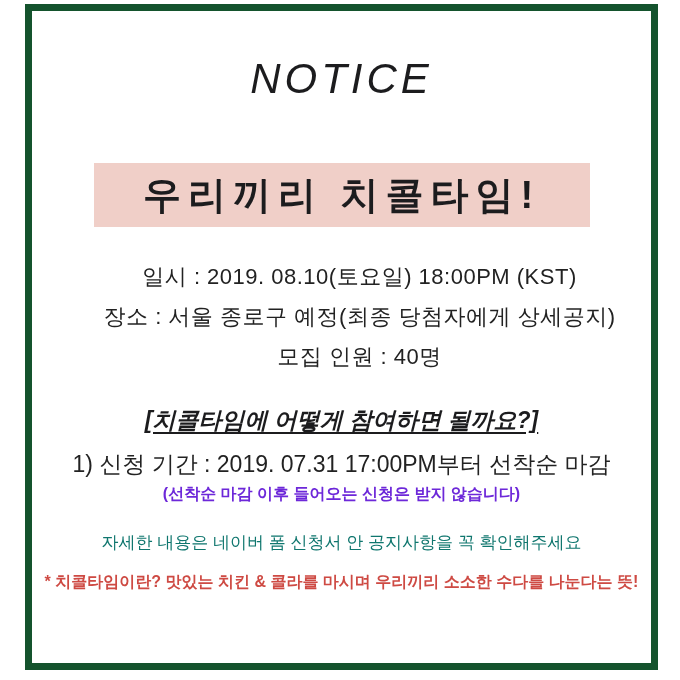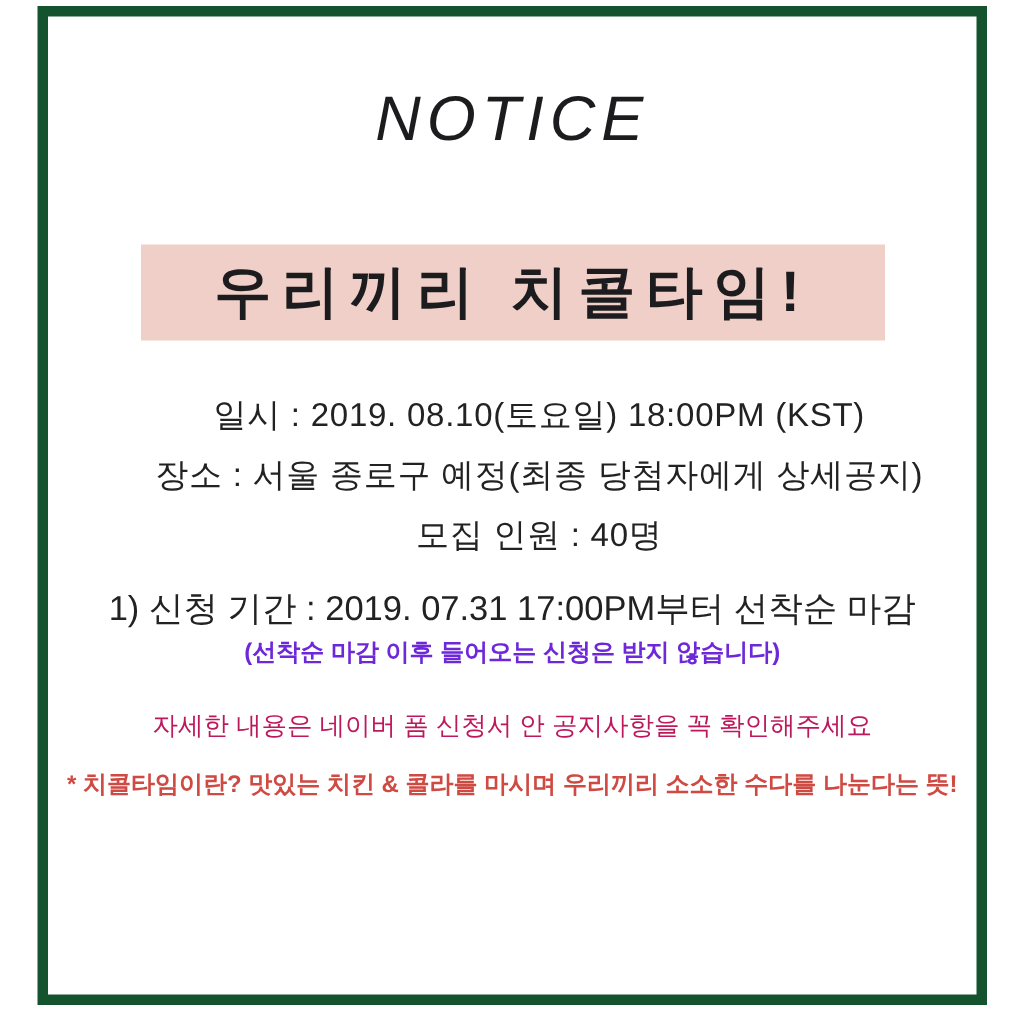--- a/index.html
+++ b/index.html
@@ -81,21 +81,21 @@
   .item2 {
     margin: 22px 0 0 0;
     font-size: 23px;
     line-height: 30px;
     color: #222222;
   }
   .footer-note {
     margin: 26px 0 0 0;
     font-size: 17px;
     font-weight: 500;
-    color: #be185d;
+    color: #0f766e;
   }
   .definition {
     margin: 18px 0 0 0;
     font-size: 16px;
     font-weight: bold;
     color: #CE4A43;
   }
 </style>
 </head>
 <body>
@@ -106,20 +106,21 @@
     <h1 class="notice-title">NOTICE</h1>
 
     <div class="event-banner">우리끼리 치콜타임!</div>
 
     <div class="details">
       <p>일시 : 2019. 08.10(토요일) 18:00PM (KST)</p>
       <p>장소 : 서울 종로구 예정(최종 당첨자에게 상세공지)</p>
       <p>모집 인원 : 40명</p>
     </div>
 
+    <p class="question">[치콜타임에 어떻게 참여하면 될까요?]</p>
 
     <p class="item1">1) 신청 기간 : 2019. 07.31 17:00PM부터 선착순 마감</p>
 
     <p class="item1-note">(선착순 마감 이후 들어오는 신청은 받지 않습니다)</p>
 
 
     <p class="footer-note">자세한 내용은 네이버 폼 신청서 안 공지사항을 꼭 확인해주세요</p>
 
     <p class="definition">* 치콜타임이란? 맛있는 치킨 &amp; 콜라를 마시며 우리끼리 소소한 수다를 나눈다는 뜻!</p>
 

